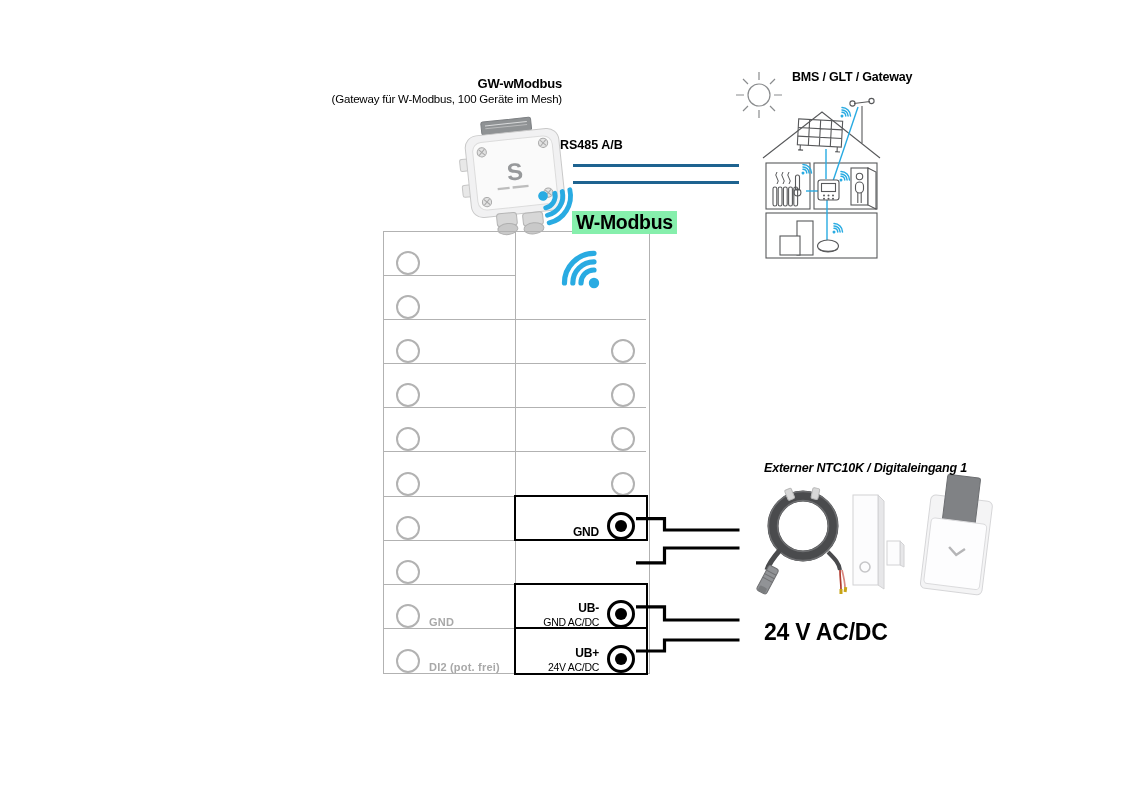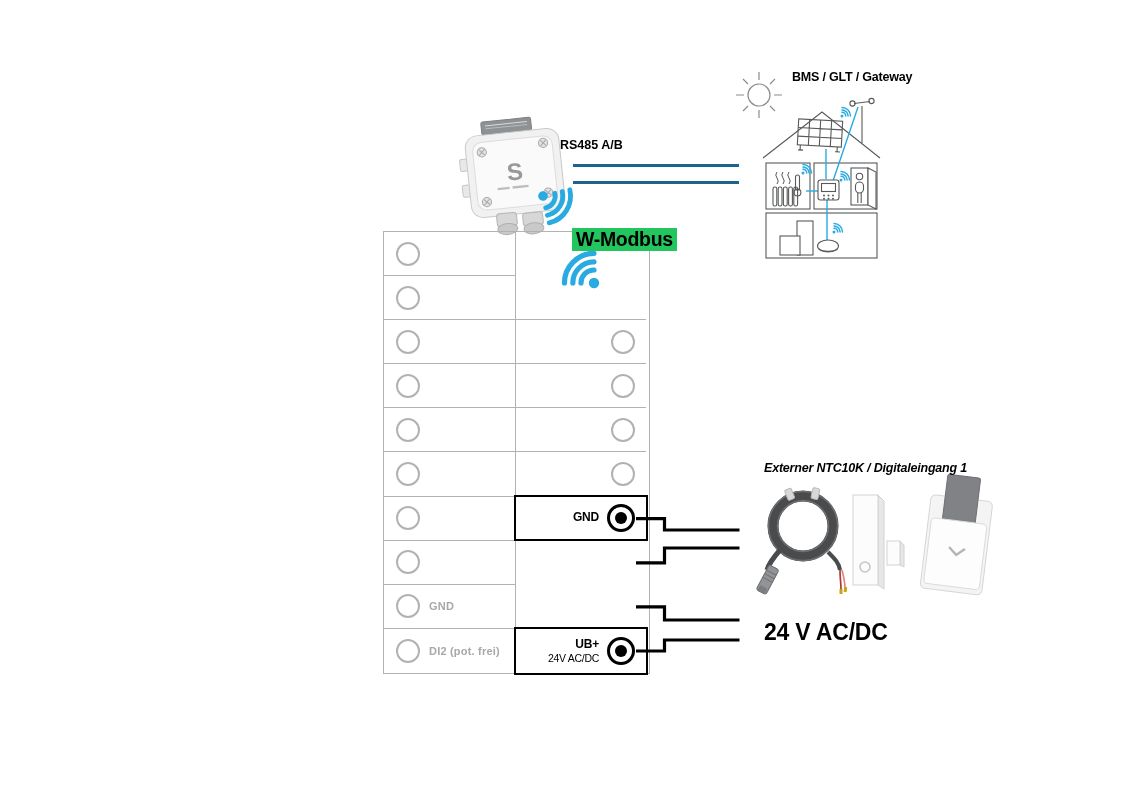--- a/index.html
+++ b/index.html
@@ -7,28 +7,28 @@
   .canvas{position:relative;width:1132px;height:800px;background:#fff;overflow:hidden;}
   svg.layer{position:absolute;left:0;top:0;width:1132px;height:800px;pointer-events:none;}
   .scene{z-index:1;}
   .overlay{z-index:3;}
   .lbl{position:absolute;z-index:4;white-space:nowrap;}
   .gw-head{left:318px;top:76px;width:244px;text-align:right;line-height:1.25;}
   .gw-title{font-weight:bold;font-size:13px;letter-spacing:-.2px;}
   .gw-sub{font-size:11.5px;letter-spacing:-.2px;}
   .rs485{left:560px;top:138px;width:192px;font-weight:bold;font-size:12.5px;}
   .bms{left:792px;top:70px;font-weight:bold;font-size:12.5px;letter-spacing:-.2px;}
-  .wmodbus{left:572px;top:228px;font-weight:bold;font-size:19.5px;background:#22c55e;padding:0 4px;letter-spacing:-.3px;}
+  .wmodbus{left:572px;top:211px;font-weight:bold;font-size:19.5px;background:#86efac;padding:0 4px;letter-spacing:-.3px;}
   .extlbl{left:764px;top:461px;font-weight:bold;font-size:12.5px;letter-spacing:-.2px;font-style:italic;}
   .supply{left:764px;top:619px;font-weight:bold;font-size:23px;letter-spacing:-.2px;}
   
   .tblock{position:absolute;left:383px;top:231px;width:265.2px;display:grid;
           grid-template-columns:132px 130px;grid-template-rows:repeat(10,44.1px);
           border:1.6px solid #b2b2b2;z-index:2;background:transparent;}
-  .cell{box-sizing:border-box;display:flex;align-items:center;}
+  .cell{box-sizing:border-box;display:flex;align-items:flex-end;}
   .lc{grid-column:1;border-right:1.6px solid #b2b2b2;border-bottom:1.6px solid #b2b2b2;
       justify-content:flex-start;padding-left:12px;gap:9px;}
   .rc{grid-column:2;border-bottom:1.6px solid #b2b2b2;justify-content:flex-end;padding-right:11px;}
   .nb{border-bottom:none;}
   .gcirc{width:20px;height:20px;border:2px solid #b2b2b2;border-radius:50%;flex:none;}
   .glabel{color:#a8a8a8;font-size:11px;font-weight:bold;letter-spacing:.2px;}
   .active{position:relative;background:#fff;gap:8px;}
   .active::after{content:"";position:absolute;inset:-1.6px;border:2.6px solid #000;pointer-events:none;}
   .tlabels{text-align:right;line-height:1.15;}
   .tname{font-weight:bold;font-size:12px;display:block;letter-spacing:-.2px;}
@@ -238,20 +238,29 @@
 
     <div class="cell rc active" style="grid-row:7">
       <span class="tlabels">
           <span class="tname">GND</span>
           <span class="tsub"></span>
         </span>
       <span class="term">
           <i></i>
         </span>
     </div>
+    <div class="cell rc active" style="grid-row:9">
+      <span class="tlabels">
+          <span class="tname">UB-</span>
+          <span class="tsub">GND AC/DC</span>
+        </span>
+      <span class="term">
+          <i></i>
+        </span>
+    </div>
     <div class="cell rc active nb" style="grid-row:10">
       <span class="tlabels">
           <span class="tname">UB+</span>
           <span class="tsub">24V AC/DC</span>
         </span>
       <span class="term">
           <i></i>
         </span>
     </div>
   </div>
@@ -275,19 +284,23 @@
     <use href="#wifiGlyph" transform="translate(834,232) rotate(45) scale(0.34)"></use>
 
     <g stroke="#000" stroke-width="3.2" fill="none">
       <path d="M636 518.7 H664.5 V530 H739.5"></path>
       <path d="M636 562.8 H664.5 V548 H739.5"></path>
       <path d="M636 606.9 H664.5 V620 H739.5"></path>
       <path d="M636 651 H664.5 V640 H739.5"></path>
     </g>
   </svg>
 
+  <div class="lbl gw-head">
+    <div class="gw-title">GW-wModbus</div>
+    <div class="gw-sub">(Gateway für W-Modbus, 100 Geräte im Mesh)</div>
+  </div>
   <div class="lbl rs485">RS485 A/B</div>
   <div class="lbl bms">BMS / GLT / Gateway</div>
   <div class="lbl wmodbus">W-Modbus</div>
   <div class="lbl extlbl">Externer NTC10K / Digitaleingang 1</div>
   <div class="lbl supply">24 V AC/DC</div>
 
 </div>
 
 </body></html>

